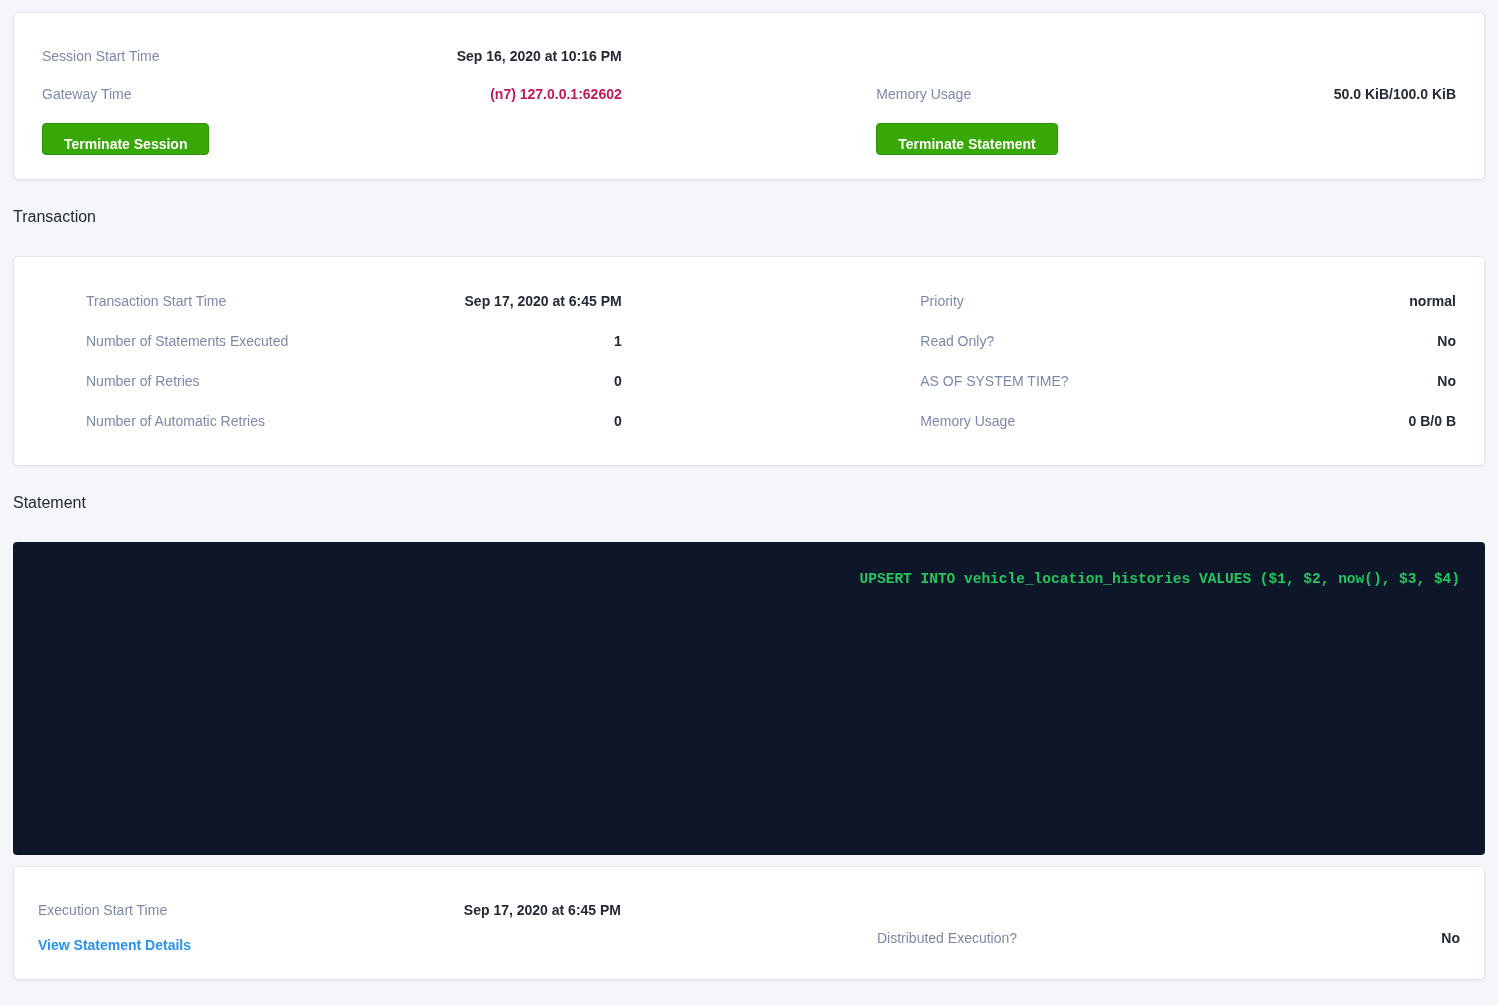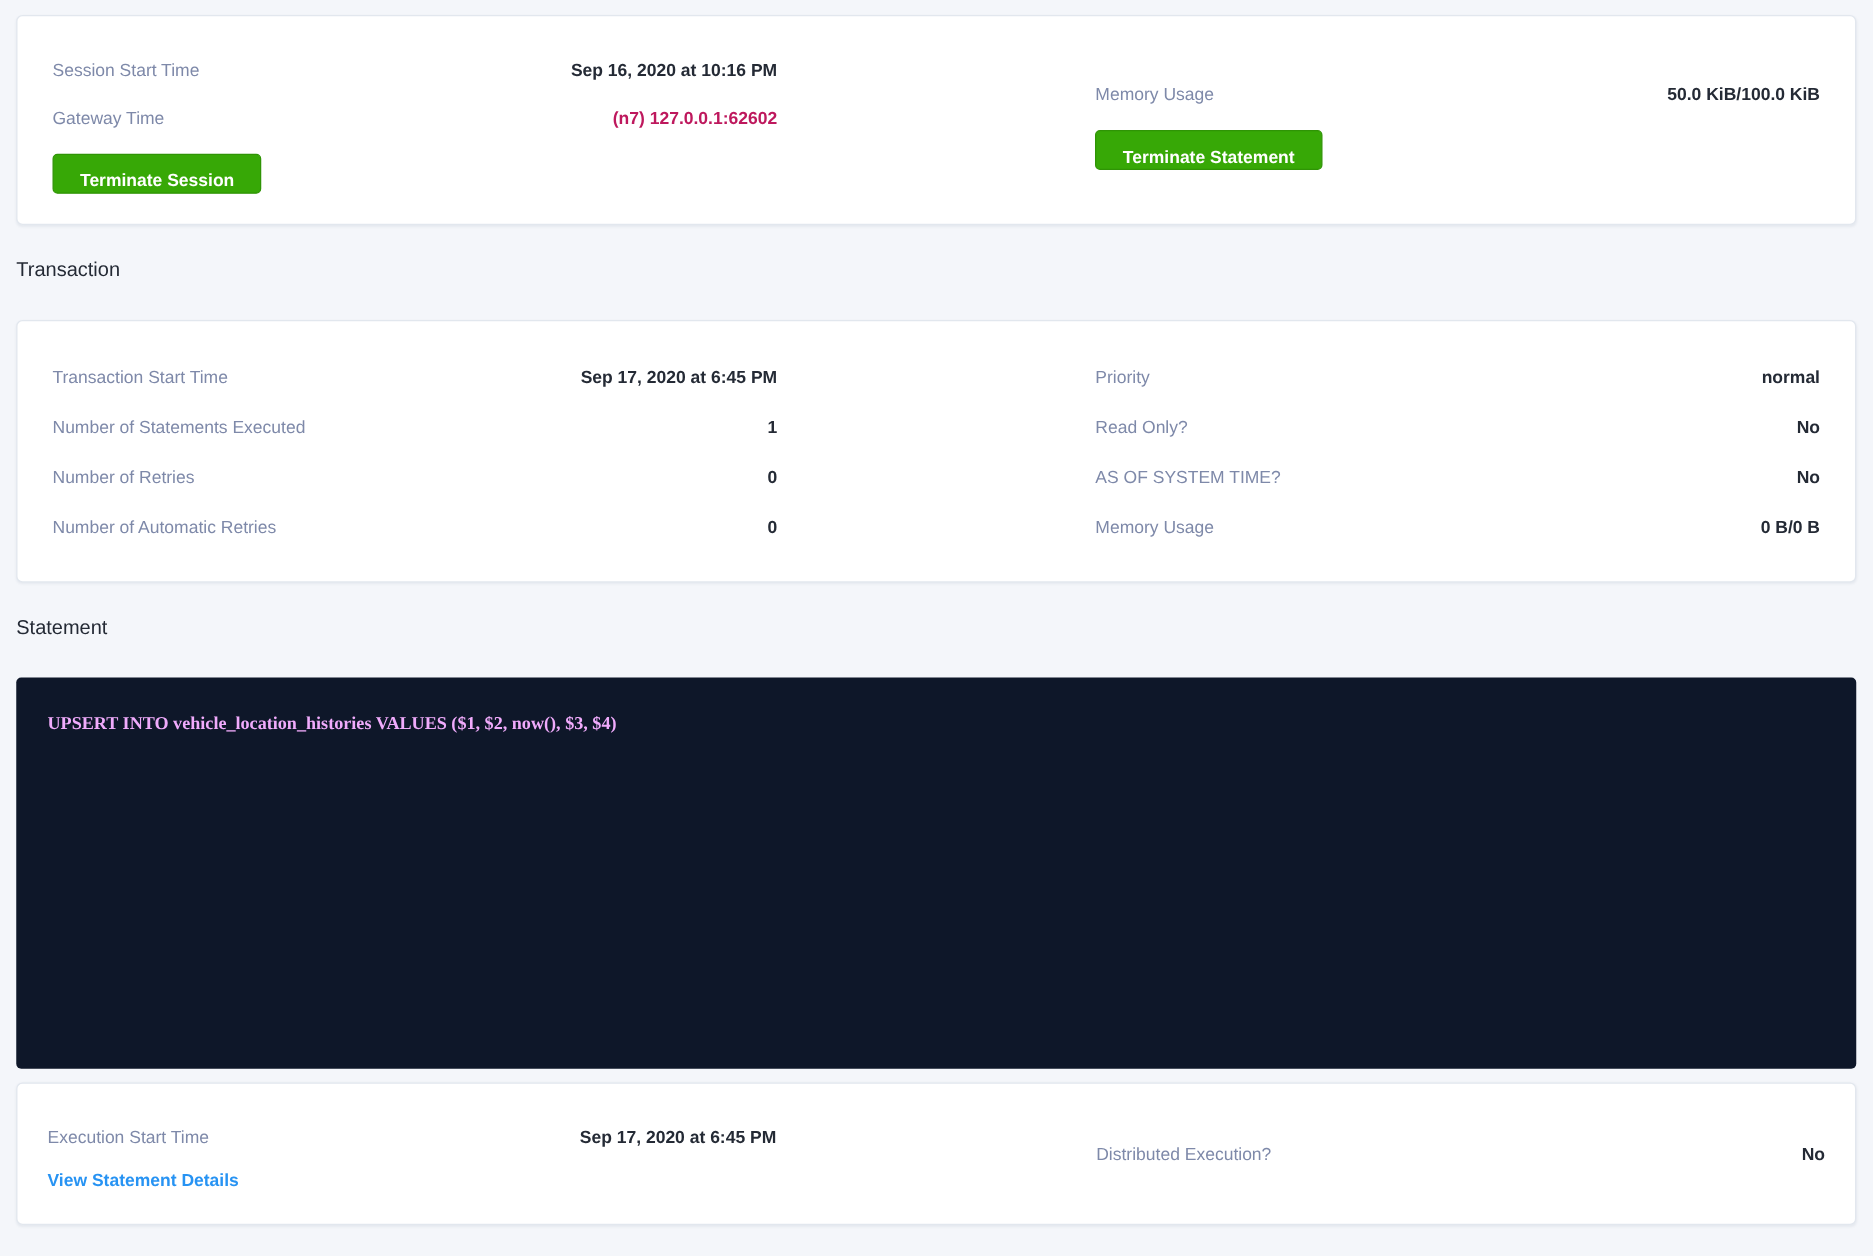--- a/index.html
+++ b/index.html
@@ -16,31 +16,31 @@
     background: #f4f6fa;
   }
   .card {
     background: #ffffff;
     border: 1px solid #e2e7ee;
     border-radius: 5px;
     box-shadow: 0 1px 2px rgba(67,90,111,0.08);
     padding: 24px 28px;
     display: flex;
     justify-content: space-between;
-    align-items: center;
+    align-items: flex-end;
   }
   .card-col { width: 41%; }
   .kv-row {
     display: flex;
     justify-content: space-between;
     align-items: center;
     height: 38px;
     font-size: 14px;
   }
-  .card-transaction .kv-row { height: 40px; }
+  .card-transaction .kv-row { height: 40px; margin-left: 44px; }
   .kv-label { color: #7e89a9; font-weight: 400; white-space: nowrap; }
   .kv-value { color: #242a35; font-weight: 700; text-align: right; white-space: nowrap; }
   .kv-value.link-value { color: #be185d; }
   .btn-green {
     display: inline-block;
     margin-top: 10px;
     height: 32px;
     padding: 0 21px;
     background: #37a806;
     border: 1px solid #2f9405;
@@ -62,26 +62,27 @@
   .sql-box {
     width: 1472px;
     height: 313px;
     background: #0e1729;
     border-radius: 4px;
     padding: 27px 25px 0 25px;
     overflow: hidden;
     margin-bottom: 11px;
   }
   .sql-code {
-    font-family: Liberation Serif, serif;
+    font-family: Liberation Mono, monospace;
     font-size: 14.5px;
     font-weight: 700;
     line-height: 20px;
-    color: #f0abfc;
+    color: #22c55e;
     white-space: pre-wrap;
+    text-align: right;
   }
   .card-execution { padding: 22px 24px; min-height: 114px; }
   .link-row { margin-top: 4px; height: 24px; display: flex; align-items: center; }
   .text-link {
     color: #2793f3;
     font-size: 14px;
     font-weight: 700;
     text-decoration: none;
     cursor: pointer;
     white-space: nowrap;

